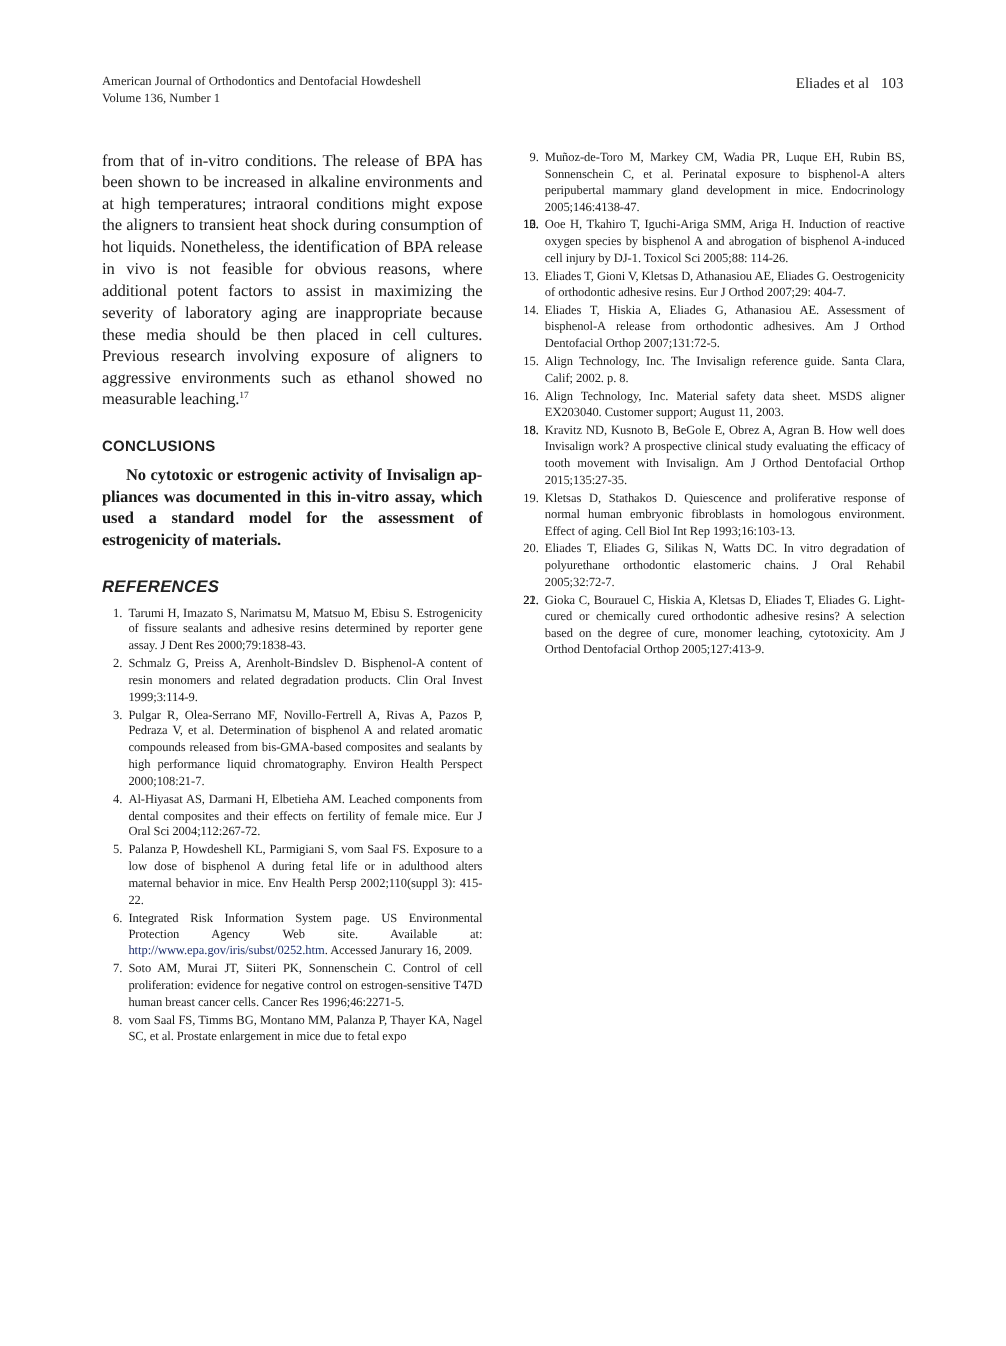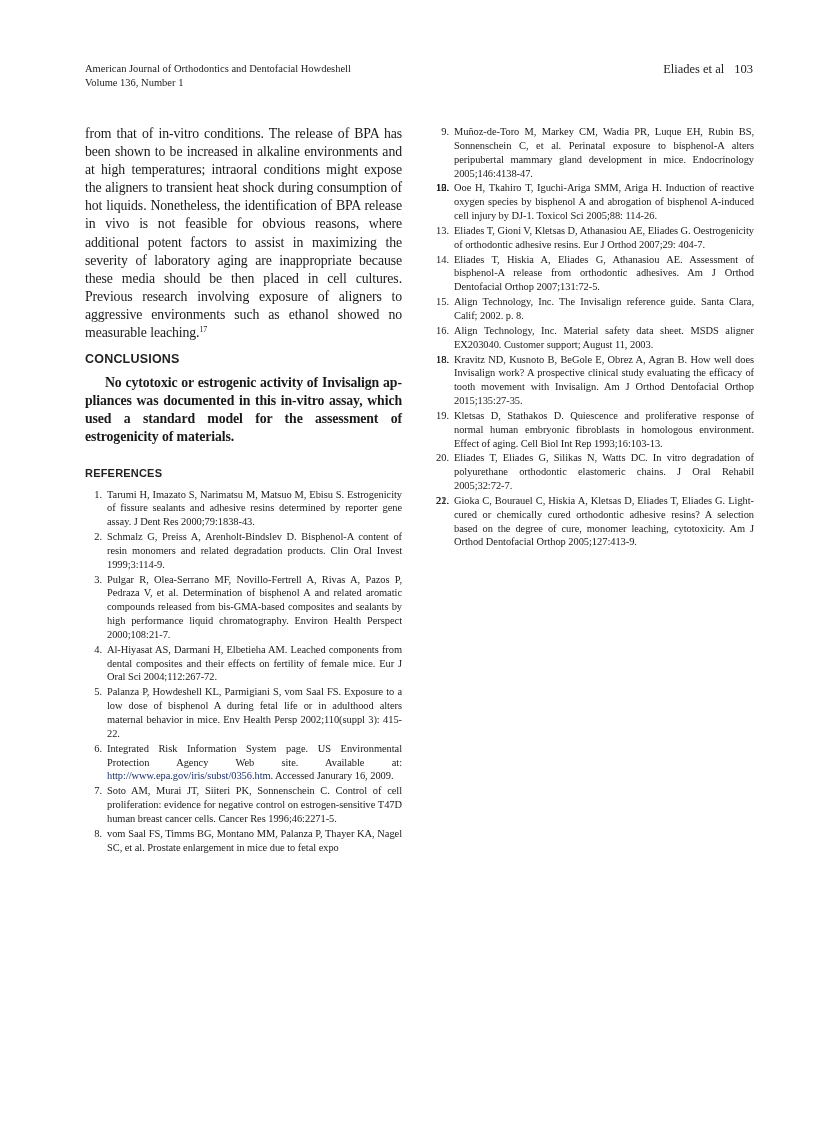--- a/index.html
+++ b/index.html
@@ -7,22 +7,22 @@
   .header { position: absolute; left: 85px; top: 62px; width: 668px; font-family: "Liberation Serif", serif; font-size: 10.5px; line-height: 14px; color: #222; }
   .header-left { position: absolute; left: 0; top: 0; }
   .header-right { position: absolute; right: 0; top: 0; font-size: 12.5px; }
   .header-right .page-num { margin-left: 10px; }
   .col { position: absolute; font-family: "Liberation Serif", serif; }
   .col-left { left: 85px; top: 125px; width: 317px; }
   .col-right { left: 429px; top: 125px; width: 325px; }
   .body-text { font-size: 13.8px; line-height: 18.1px; text-align: justify; hyphens: manual; margin: 0; letter-spacing: -0.1px; }
   .body-text sup { font-size: 8px; line-height: 0; vertical-align: 5px; }
   .section-heading { font-family: "Liberation Sans", sans-serif; font-size: 12.5px; letter-spacing: 0.2px; color: #222; margin: 0; }
-  .h-conclusions { margin-top: 10px; margin-bottom: 8px; }
-  .h-references { margin-top: 20px; margin-bottom: 9px; font-size: 11px; }
+  .h-conclusions { margin-top: 23px; margin-bottom: 8px; }
+  .h-references { margin-top: 20px; margin-bottom: 9px; font-size: 14px; font-style: italic; }
   .indent { text-indent: 20px; font-weight: bold; }
   ol.refs { list-style: none; margin: 0; padding: 0; }
   ol.refs li { position: relative; padding-left: 22px; font-size: 10.45px; line-height: 13.85px; text-align: justify; margin-bottom: 1px; letter-spacing: -0.05px; }
   ol.refs li .num { position: absolute; left: 0; top: 0; width: 17px; text-align: right; }
   .col-right ol.refs li { padding-left: 25px; }
   .col-right ol.refs li .num { width: 20px; }
   .col-right ol.refs li.cont { padding-left: 25px; }
   .link { color: #1d2f6e; }
 </style>
 </head>
@@ -44,21 +44,21 @@
   <h2 class="section-heading h-conclusions">CONCLUSIONS</h2>
   <p class="body-text indent">No cytotoxic or estrogenic activity of Invisalign ap­pliances was documented in this in-vitro assay, which used a standard model for the assessment of estrogenic­ity of materials.</p>
 
   <h2 class="section-heading h-references">REFERENCES</h2>
   <ol class="refs">
     <li><span class="num">1.</span><span>Tarumi H, Imazato S, Narimatsu M, Matsuo M, Ebisu S. Estroge­nicity of fissure sealants and adhesive resins determined by reporter gene assay. J Dent Res 2000;79:1838-43.</span></li>
     <li><span class="num">2.</span><span>Schmalz G, Preiss A, Arenholt-Bindslev D. Bisphenol-A content of resin monomers and related degradation products. Clin Oral Invest 1999;3:114-9.</span></li>
     <li><span class="num">3.</span><span>Pulgar R, Olea-Serrano MF, Novillo-Fertrell A, Rivas A, Pazos P, Pedraza V, et al. Determination of bisphenol A and related aro­matic compounds released from bis-GMA-based composites and sealants by high performance liquid chromatography. Environ Health Perspect 2000;108:21-7.</span></li>
     <li><span class="num">4.</span><span>Al-Hiyasat AS, Darmani H, Elbetieha AM. Leached components from dental composites and their effects on fertility of female mice. Eur J Oral Sci 2004;112:267-72.</span></li>
     <li><span class="num">5.</span><span>Palanza P, Howdeshell KL, Parmigiani S, vom Saal FS. Exposure to a low dose of bisphenol A during fetal life or in adulthood alters maternal behavior in mice. Env Health Persp 2002;110(suppl 3): 415-22.</span></li>
-    <li><span class="num">6.</span><span>Integrated Risk Information System page. US Environmental Protection Agency Web site. Available at: </span><a class="link">http://www.epa.gov/iris/subst/0356.htm</a><span>. Accessed Janurary 16, 2009.</span></li>
+    <li><span class="num">6.</span><span>Integrated Risk Information System page. US Environmental Protection Agency Web site. Available at: </span><a class="link">http://www.epa.gov/iris/subst/0252.htm</a><span>. Accessed Janurary 16, 2009.</span></li>
     <li><span class="num">7.</span><span>Soto AM, Murai JT, Siiteri PK, Sonnenschein C. Control of cell proliferation: evidence for negative control on estrogen-sensitive T47D human breast cancer cells. Cancer Res 1996;46:2271-5.</span></li>
     <li><span class="num">8.</span><span>vom Saal FS, Timms BG, Montano MM, Palanza P, Thayer KA, Nagel SC, et al. Prostate enlargement in mice due to fetal expo­</span></li>
   </ol>
 </div>
 
 <div class="col col-right">
   <ol class="refs">
     <li><span class="num">9.</span><span>Muñoz-de-Toro M, Markey CM, Wadia PR, Luque EH, Rubin BS, Sonnenschein C, et al. Perinatal exposure to bisphenol-A alters peripubertal mammary gland development in mice. Endocrinol­ogy 2005;146:4138-47.</span></li>
     <li><span class="num">10.</span></li>
     <li><span class="num">15.</span></li>

